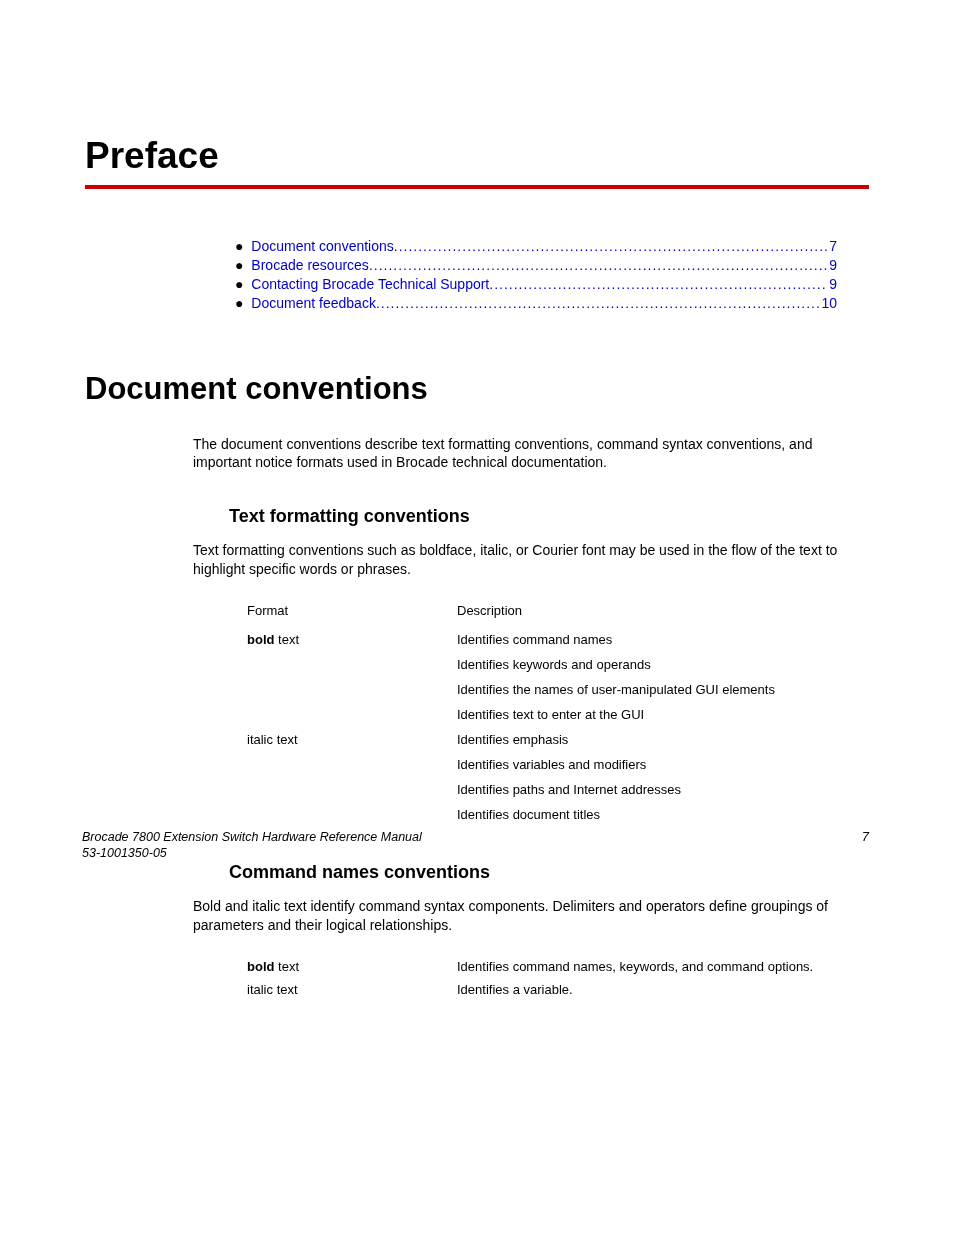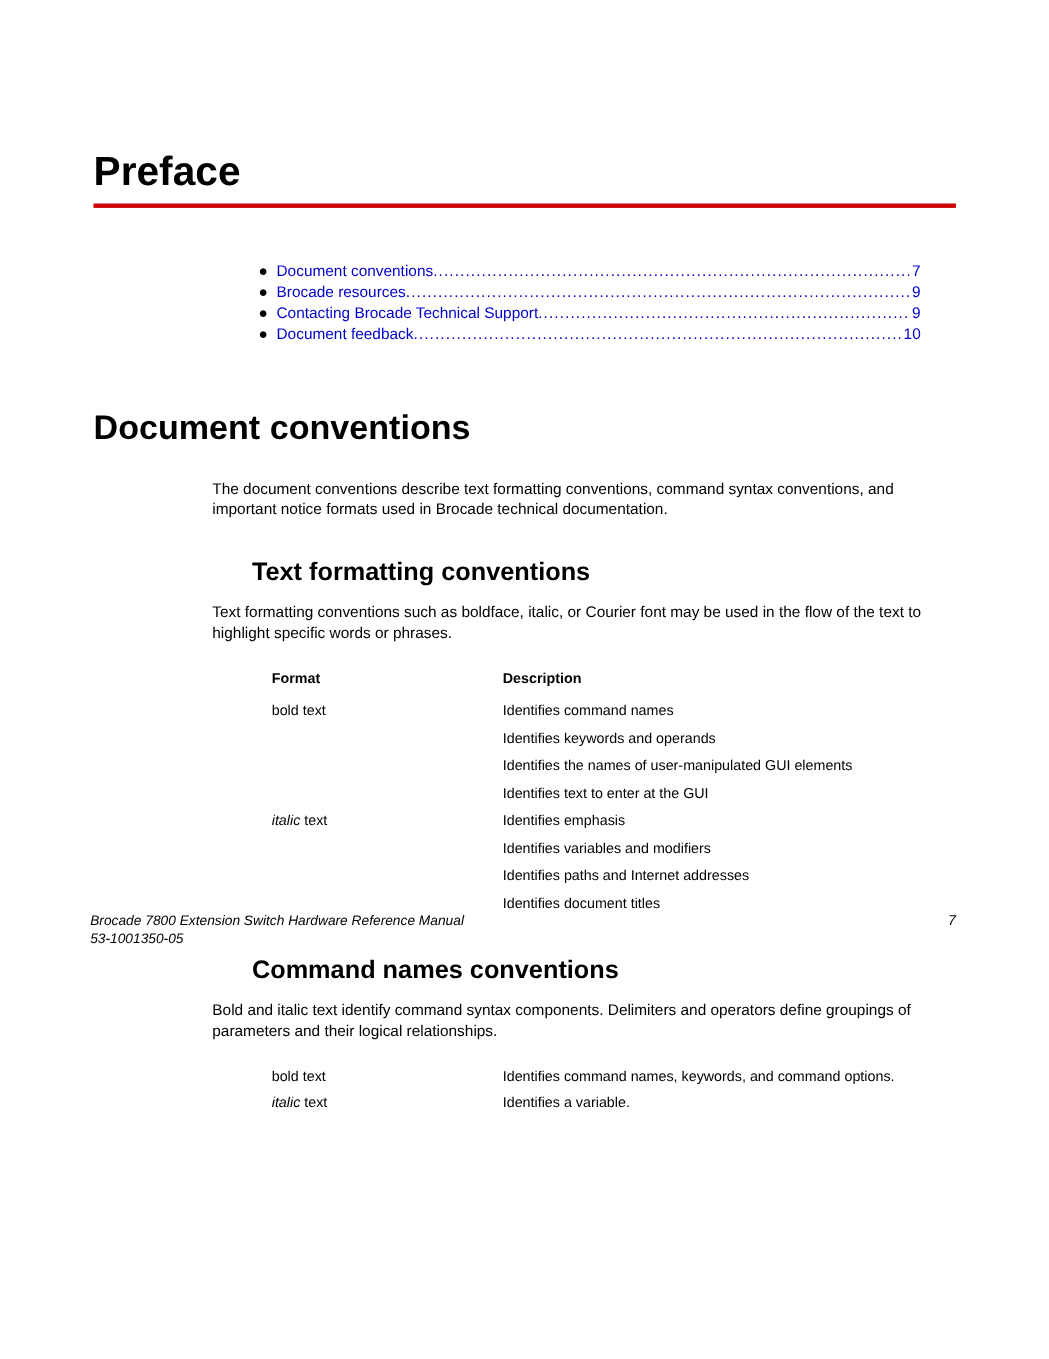--- a/index.html
+++ b/index.html
@@ -79,43 +79,43 @@
   .body-block {
     margin-left: 108px;
     margin-right: 0px;
     font-size: 14px;
     line-height: 1.35;
   }
   h2.sub-title {
     font-family: "Arial Narrow", Arial, Helvetica, sans-serif;
     font-stretch: condensed;
     font-weight: 700;
-    font-size: 23px;
+    font-size: 18px;
     margin: 34px 0 14px 144px;
   }
   table.convention-table {
     border-collapse: collapse;
     margin: 20px 0 0 162px;
     font-size: 13px;
     width: 630px;
   }
   table.convention-table th {
     text-align: left;
-    font-weight: 700;
+    font-weight: 400;
     padding: 4px 10px 10px 0;
     vertical-align: top;
   }
   table.convention-table td {
     text-align: left;
     padding: 4px 10px 4px 0;
     vertical-align: top;
   }
   .col-format { width: 200px; }
-  .fmt-bold { font-weight: 400; }
-  .fmt-italic { font-style: italic; }
+  .fmt-bold { font-weight: 700; }
+  .fmt-italic { }
   .fmt-courier {
     font-family: "Courier New", Courier, monospace;
     color: #888;
     font-size: 13px;
     letter-spacing: 0px;
   }
   .desc-lines div { margin-bottom: 10px; }
   .desc-lines div:last-child { margin-bottom: 2px; }
   .footer {
     position: absolute;

